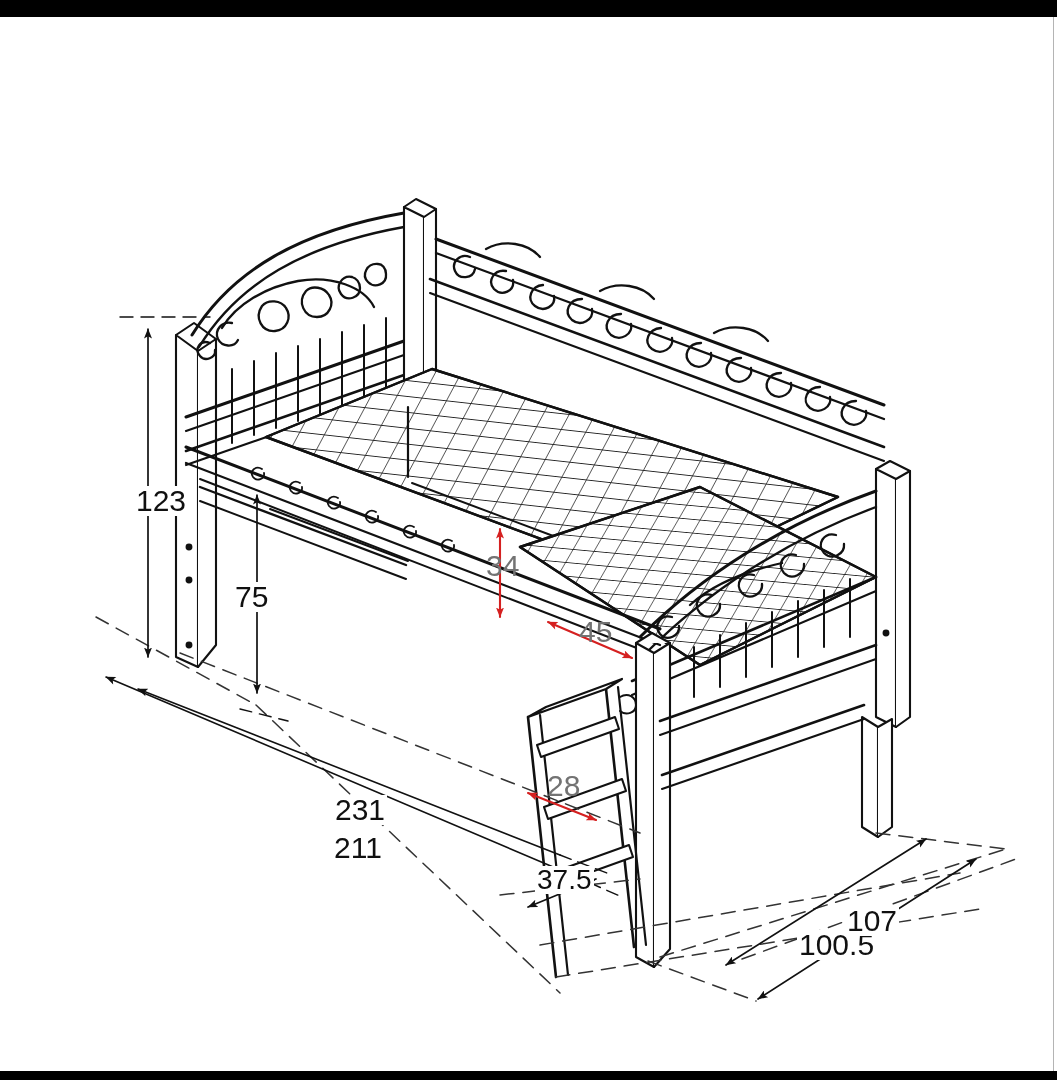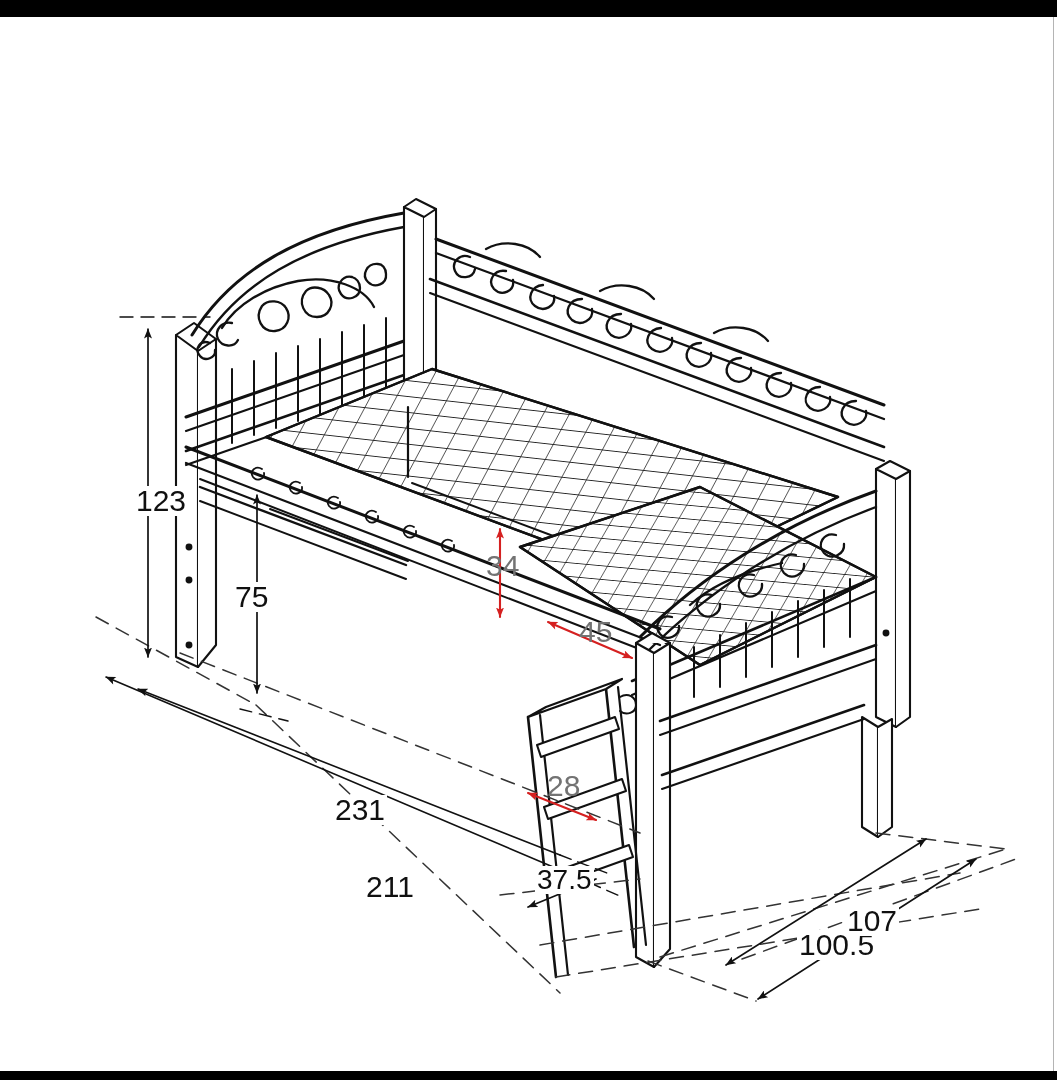--- a/index.html
+++ b/index.html
@@ -349,19 +349,19 @@
   </svg>
 
   <div id="dim-labels">
     <span class="dimlabel" style="left:110px; top:486px;margin-left:24px;">123</span>
     <span class="dimlabel" style="left:233px; top:582px;">75</span>
     <span class="dimlabel red" style="left:484px; top:551px; background:transparent;">34</span>
     <span class="dimlabel red" style="left:577px; top:617px; background:transparent;">45</span>
     <span class="dimlabel red" style="left:545px; top:771px; background:transparent;">28</span>
     <span class="dimlabel small" style="left:510px; top:866px;margin-left:25px;">37.5</span>
     <span class="dimlabel" style="left:333px; top:795px;">231</span>
-    <span class="dimlabel" style="left:364px; top:833px;margin-top:39px;">211</span>
+    <span class="dimlabel" style="left:332px; top:833px;">211</span>
     <span class="dimlabel" style="left:797px; top:930px;">100.5</span>
     <span class="dimlabel" style="left:845px; top:897px;margin-top:9px;">107</span>
   </div>
 
 
 </div>
 
 </body></html>

